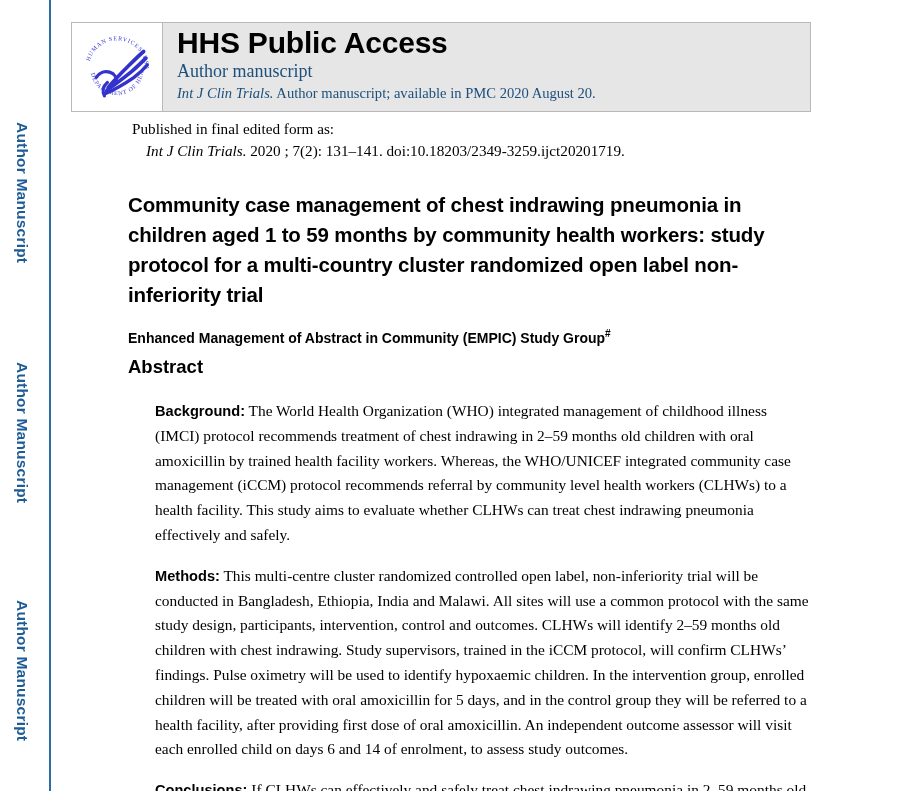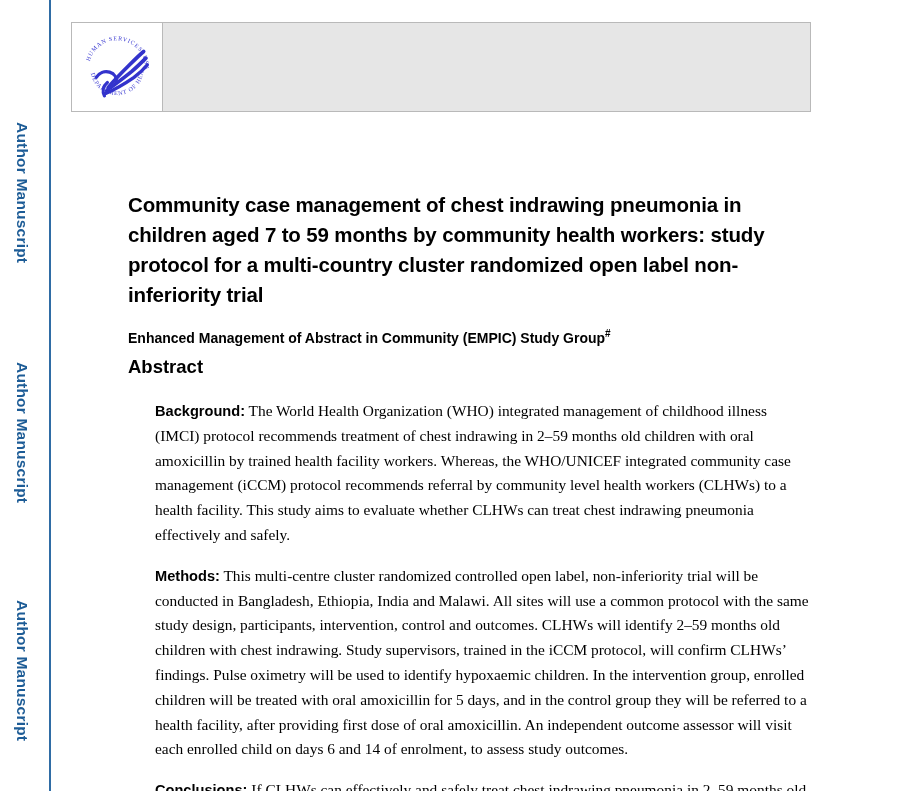--- a/index.html
+++ b/index.html
@@ -227,24 +227,33 @@
         </text>
         <g fill="none" stroke="#3333cc" stroke-linecap="round">
           <path d="M38,78 C44,70 54,60 66,48 C74,40 80,34 86,29" stroke-width="5"></path>
           <path d="M36,82 C45,75 58,66 70,56 C78,49 84,43 89,38" stroke-width="5"></path>
           <path d="M34,86 C46,81 60,73 73,64 C81,58 87,52 91,47" stroke-width="4.6"></path>
           <path d="M33,89 C30,83 31,76 37,71" stroke-width="4.4"></path>
           <path d="M22,64 C26,58 33,55 40,57 C47,59 50,65 49,71" stroke-width="4.4"></path>
         </g>
       </svg>
     </div>
-  </div>
-
-
-  <h1 id="article-title">Community case management of chest indrawing pneumonia in children aged 7 to 59 months by community health workers: study protocol for a multi-country cluster randomized open label non-inferiority trial</h1>
+    <div id="hhs-banner-text">
+      <div id="hhs-title">HHS Public Access</div>
+      <div id="hhs-subtitle">Author manuscript</div>
+      <div id="hhs-citation"><span class="jname">Int J Clin Trials.</span><span> Author manuscript; available in PMC 2020 August 20.</span></div>
+    </div>
+  </div>
+
+  <div id="published-block">
+    <div id="published-line1">Published in final edited form as:</div>
+    <div id="published-line2"><span class="jname">Int J Clin Trials.</span><span> 2020 ; 7(2): 131–141. doi:10.18203/2349-3259.ijct20201719.</span></div>
+  </div>
+
+  <h1 id="article-title">Community case management of chest indrawing pneumonia in children aged 1 to 59 months by community health workers: study protocol for a multi-country cluster randomized open label non-inferiority trial</h1>
 
   <div id="author-group"><span>Enhanced Management of Abstract in Community (EMPIC) Study Group</span><sup>#</sup></div>
 
   <h2 id="abstract-heading">Abstract</h2>
 
   <div id="abstract-body">
     <p class="abs-para"><span class="abs-label">Background:</span><span> The World Health Organization (WHO) integrated management of childhood illness (IMCI) protocol recommends treatment of chest indrawing in 2–59 months old children with oral amoxicillin by trained health facility workers. Whereas, the WHO/UNICEF integrated community case management (iCCM) protocol recommends referral by community level health workers (CLHWs) to a health facility. This study aims to evaluate whether CLHWs can treat chest indrawing pneumonia effectively and safely.</span></p>
     <p class="abs-para"><span class="abs-label">Methods:</span><span> This multi-centre cluster randomized controlled open label, non-inferiority trial will be conducted in Bangladesh, Ethiopia, India and Malawi. All sites will use a common protocol with the same study design, participants, intervention, control and outcomes. CLHWs will identify 2–59 months old children with chest indrawing. Study supervisors, trained in the iCCM protocol, will confirm CLHWs’ findings. Pulse oximetry will be used to identify hypoxaemic children. In the intervention group, enrolled children will be treated with oral amoxicillin for 5 days, and in the control group they will be referred to a health facility, after providing first dose of oral amoxicillin. An independent outcome assessor will visit each enrolled child on days 6 and 14 of enrolment, to assess study outcomes.</span></p>
     <p class="abs-para"><span class="abs-label">Conclusions:</span><span> If CLHWs can effectively and safely treat chest indrawing pneumonia in 2–59 months old children, it will increase access to pneumonia treatment substantially, as in many</span></p>
   </div>

